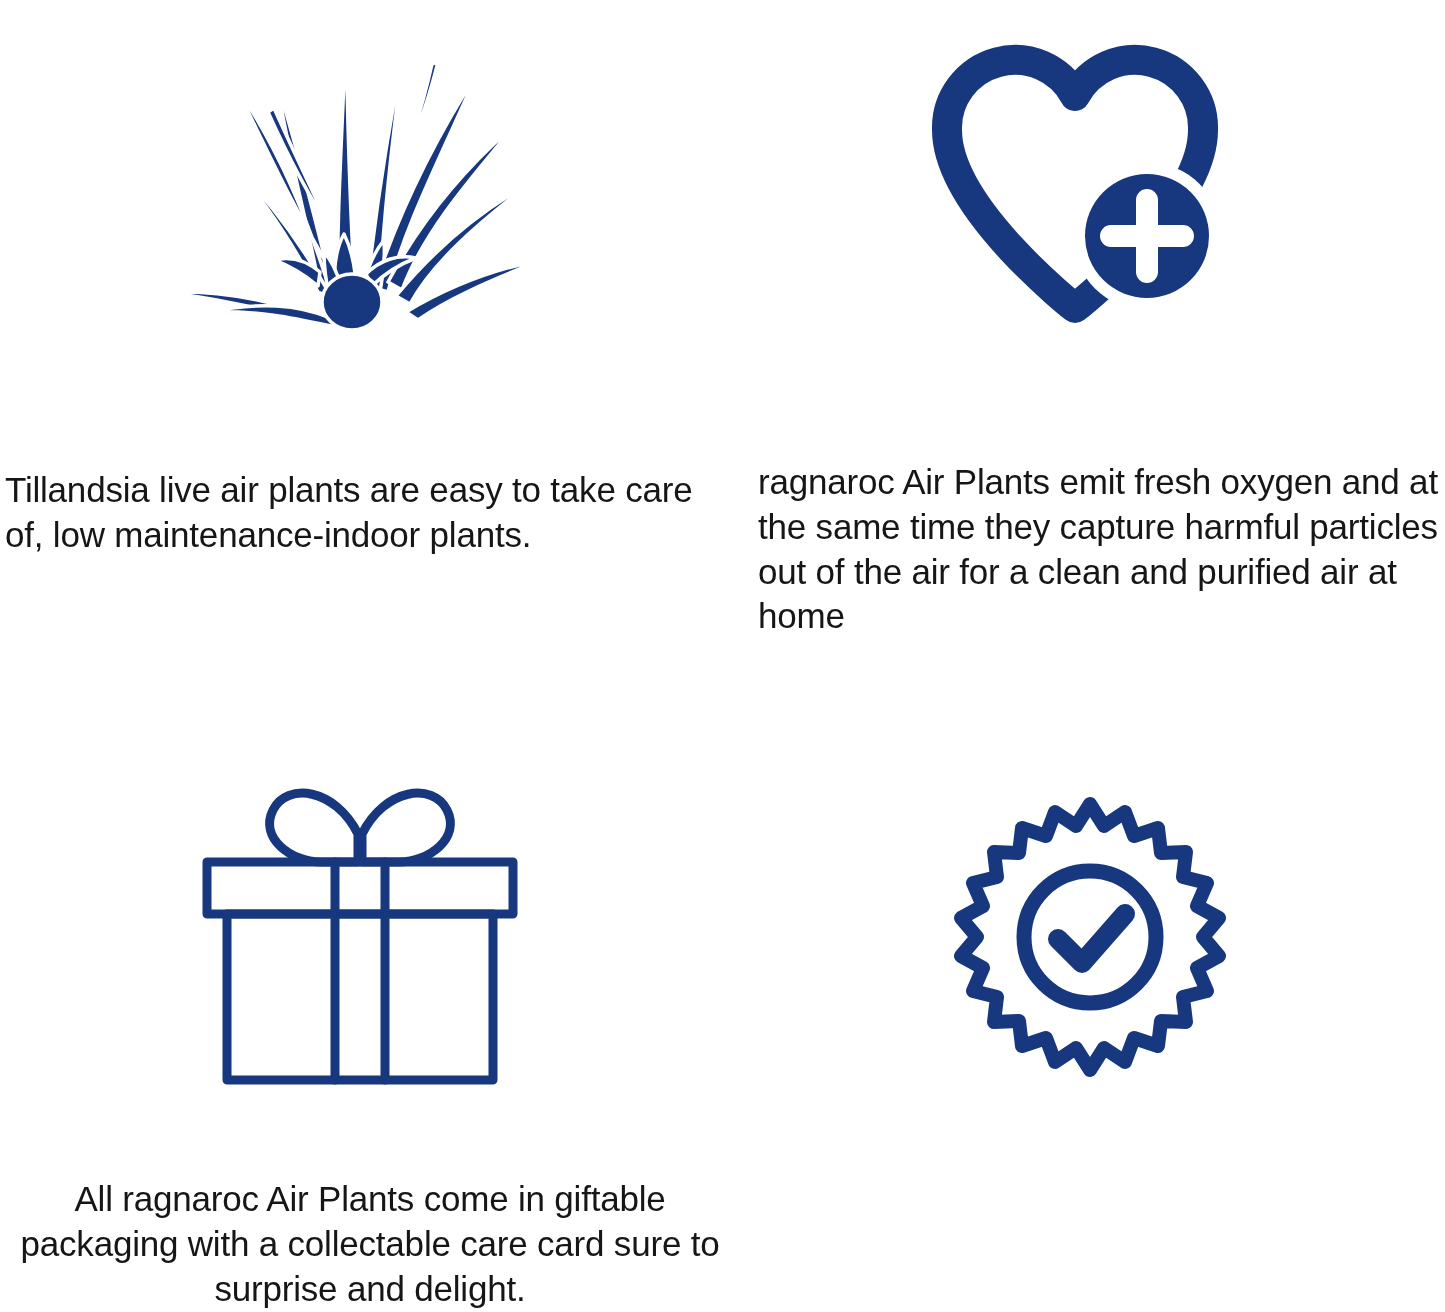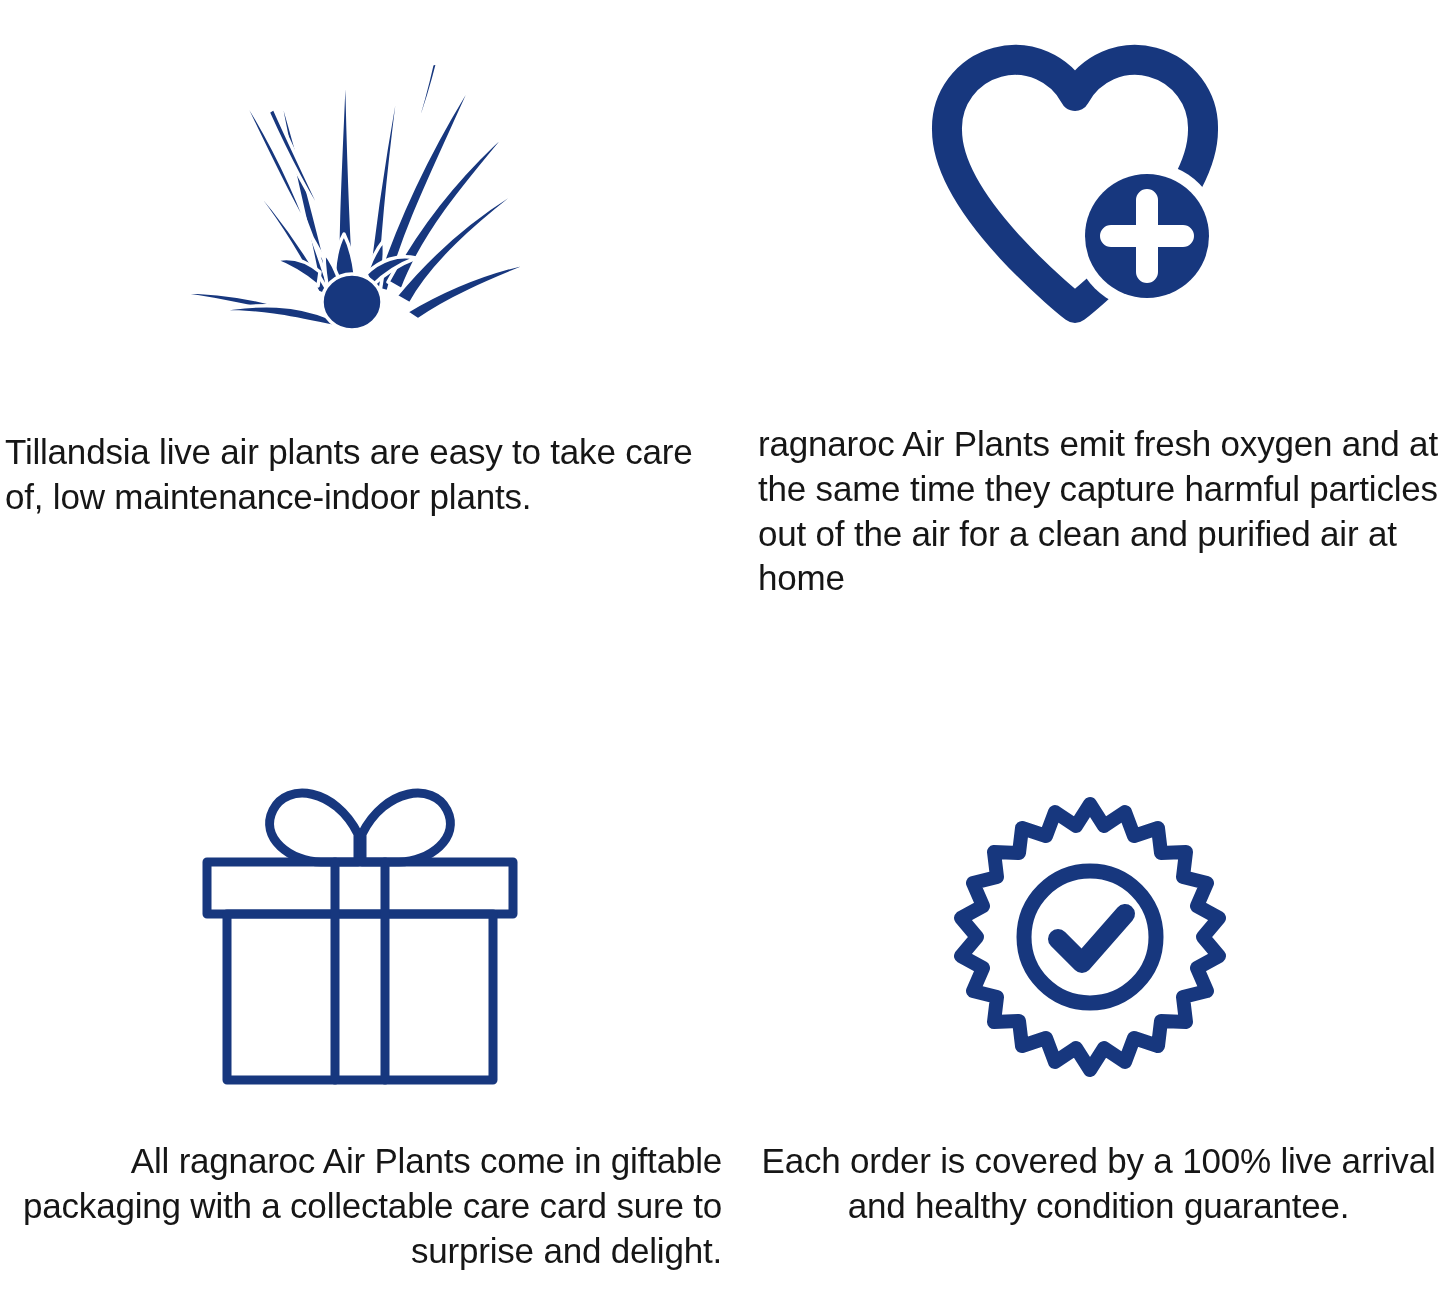--- a/index.html
+++ b/index.html
@@ -21,20 +21,21 @@
     display: grid;
     grid-template-columns: 740px 705px;
     grid-template-rows: 656px 656px;
   }
 
   .feature-card {
     position: relative;
     display: flex;
     flex-direction: column;
     box-sizing: border-box;
+    gap: 38px;
   }
 
   
   .icon-wrap {
     display: flex;
     align-items: flex-end;
     justify-content: center;
     box-sizing: border-box;
   }
   .icon-wrap svg { display: block; }
@@ -60,21 +61,21 @@
 
   .card-plant .feature-text {
     text-align: left;
     padding: 100px 10px 0 5px;
   }
   .card-health .feature-text {
     text-align: left;
     padding: 92px 2px 0 18px;
   }
   .card-gift .feature-text {
-    text-align: right;
+    text-align: center;
     padding: 53px 18px 0 18px;
   }
   .card-quality .feature-text {
     text-align: center;
     padding: 53px 2px 0 14px;
   }
 </style>
 </head>
 <body>
 
@@ -166,16 +167,15 @@
     <div class="icon-wrap">
       <svg width="290" height="290" viewBox="0 0 290 290" aria-hidden="true">
 
         <polygon id="burst" points="145,8 159,30 180,16 189,40 213,32 216,57 241,56 238,81 262,87 252,110 274,122 258,141 274,160 252,172 262,195 238,201 241,226 216,225 213,250 189,242 180,266 159,252 145,274 131,252 110,266 101,242 77,250 74,225 49,226 52,201 28,195 38,172 16,160 32,141 16,122 38,110 28,87 52,81 49,56 74,57 77,32 101,40 110,16 131,30" fill="none" stroke="#17377E" stroke-width="14" stroke-linejoin="round"></polygon>
 
         <circle cx="145" cy="141" r="66" fill="none" stroke="#17377E" stroke-width="15"></circle>
 
         <path d="M113 143 L137 167 L180 118" fill="none" stroke="#17377E" stroke-width="20" stroke-linecap="round" stroke-linejoin="round"></path>
       </svg>
     </div>
-    <div class="feature-text">Each order is covered by a 100% live arrival and healthy condition guarantee.</div>
   </div>
 
 </div>
 
 </body></html>

